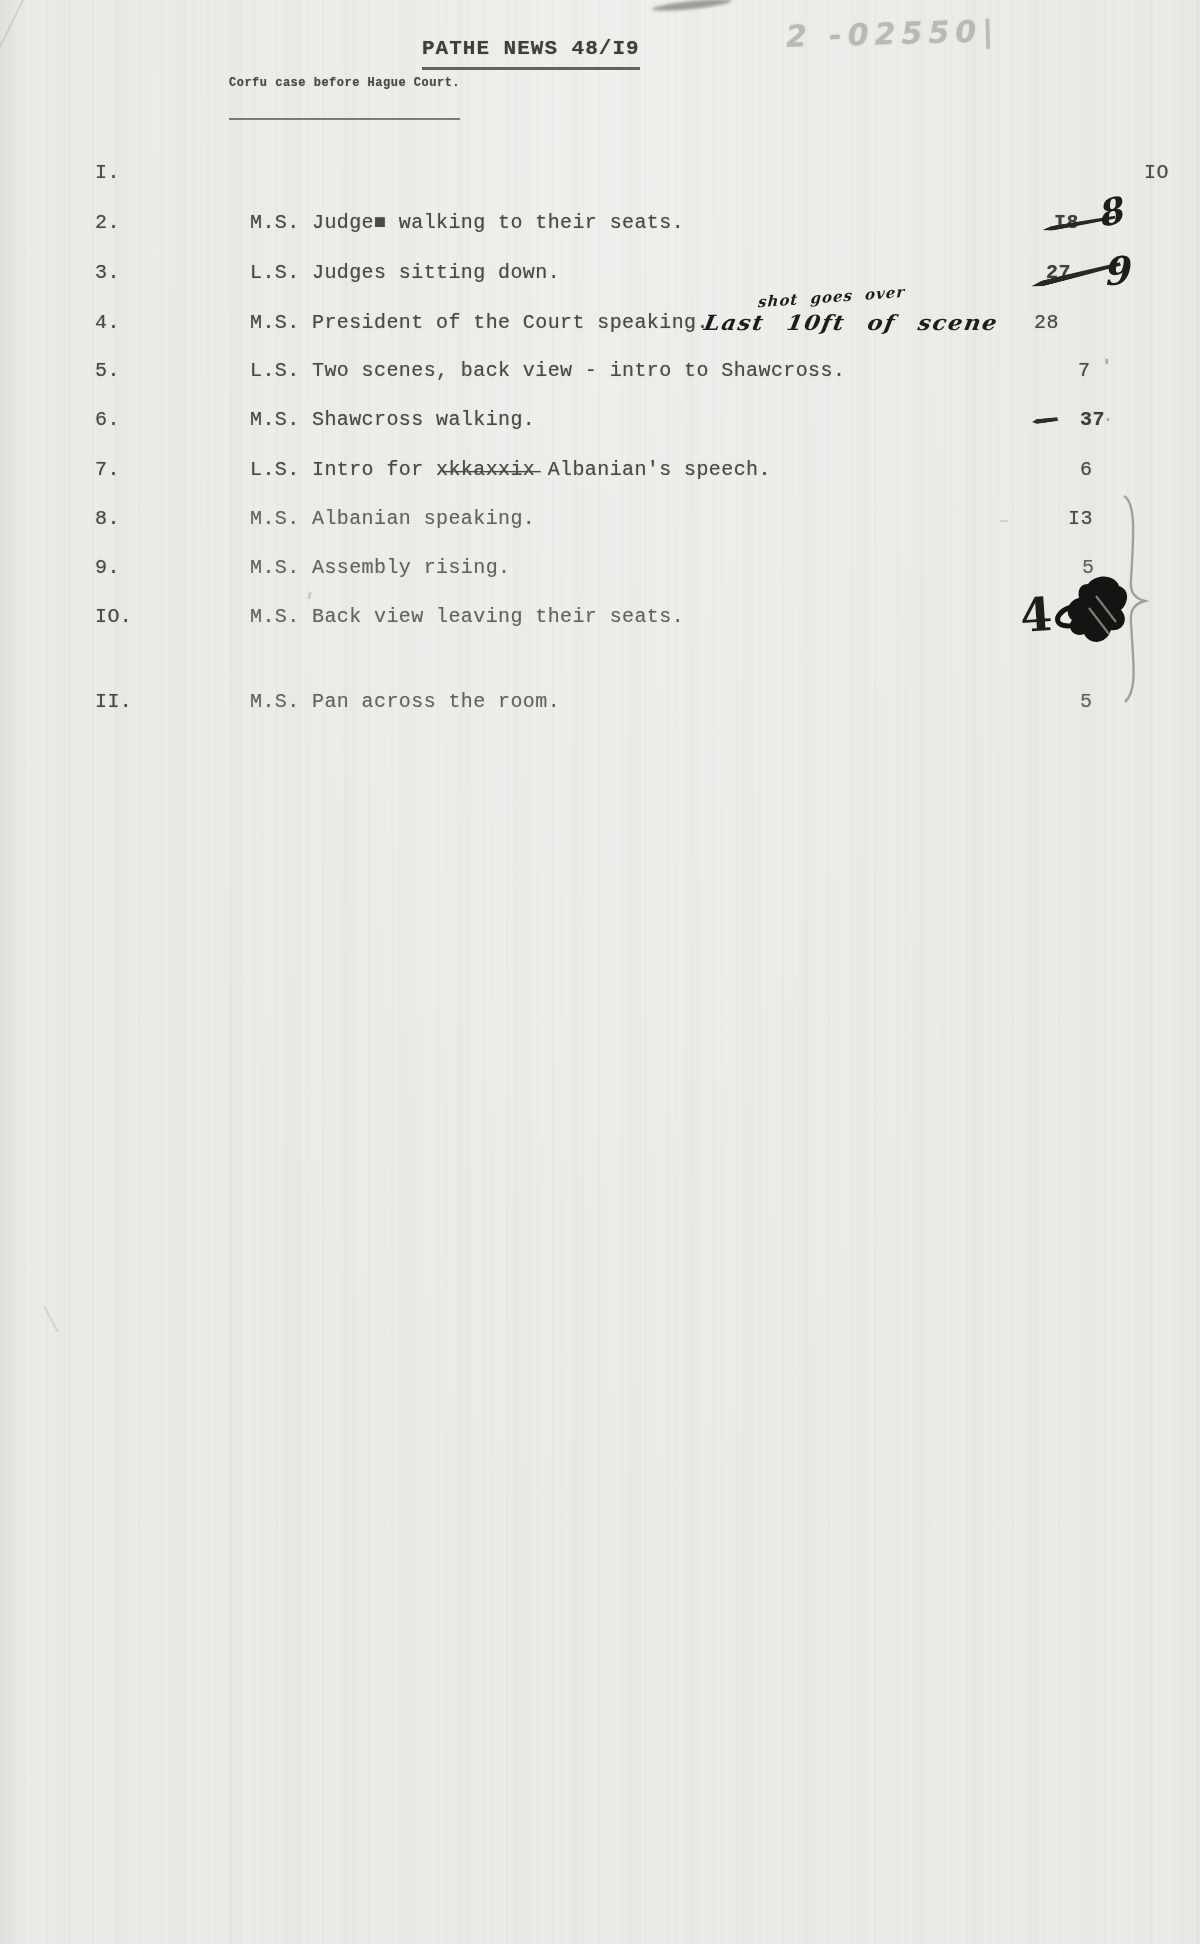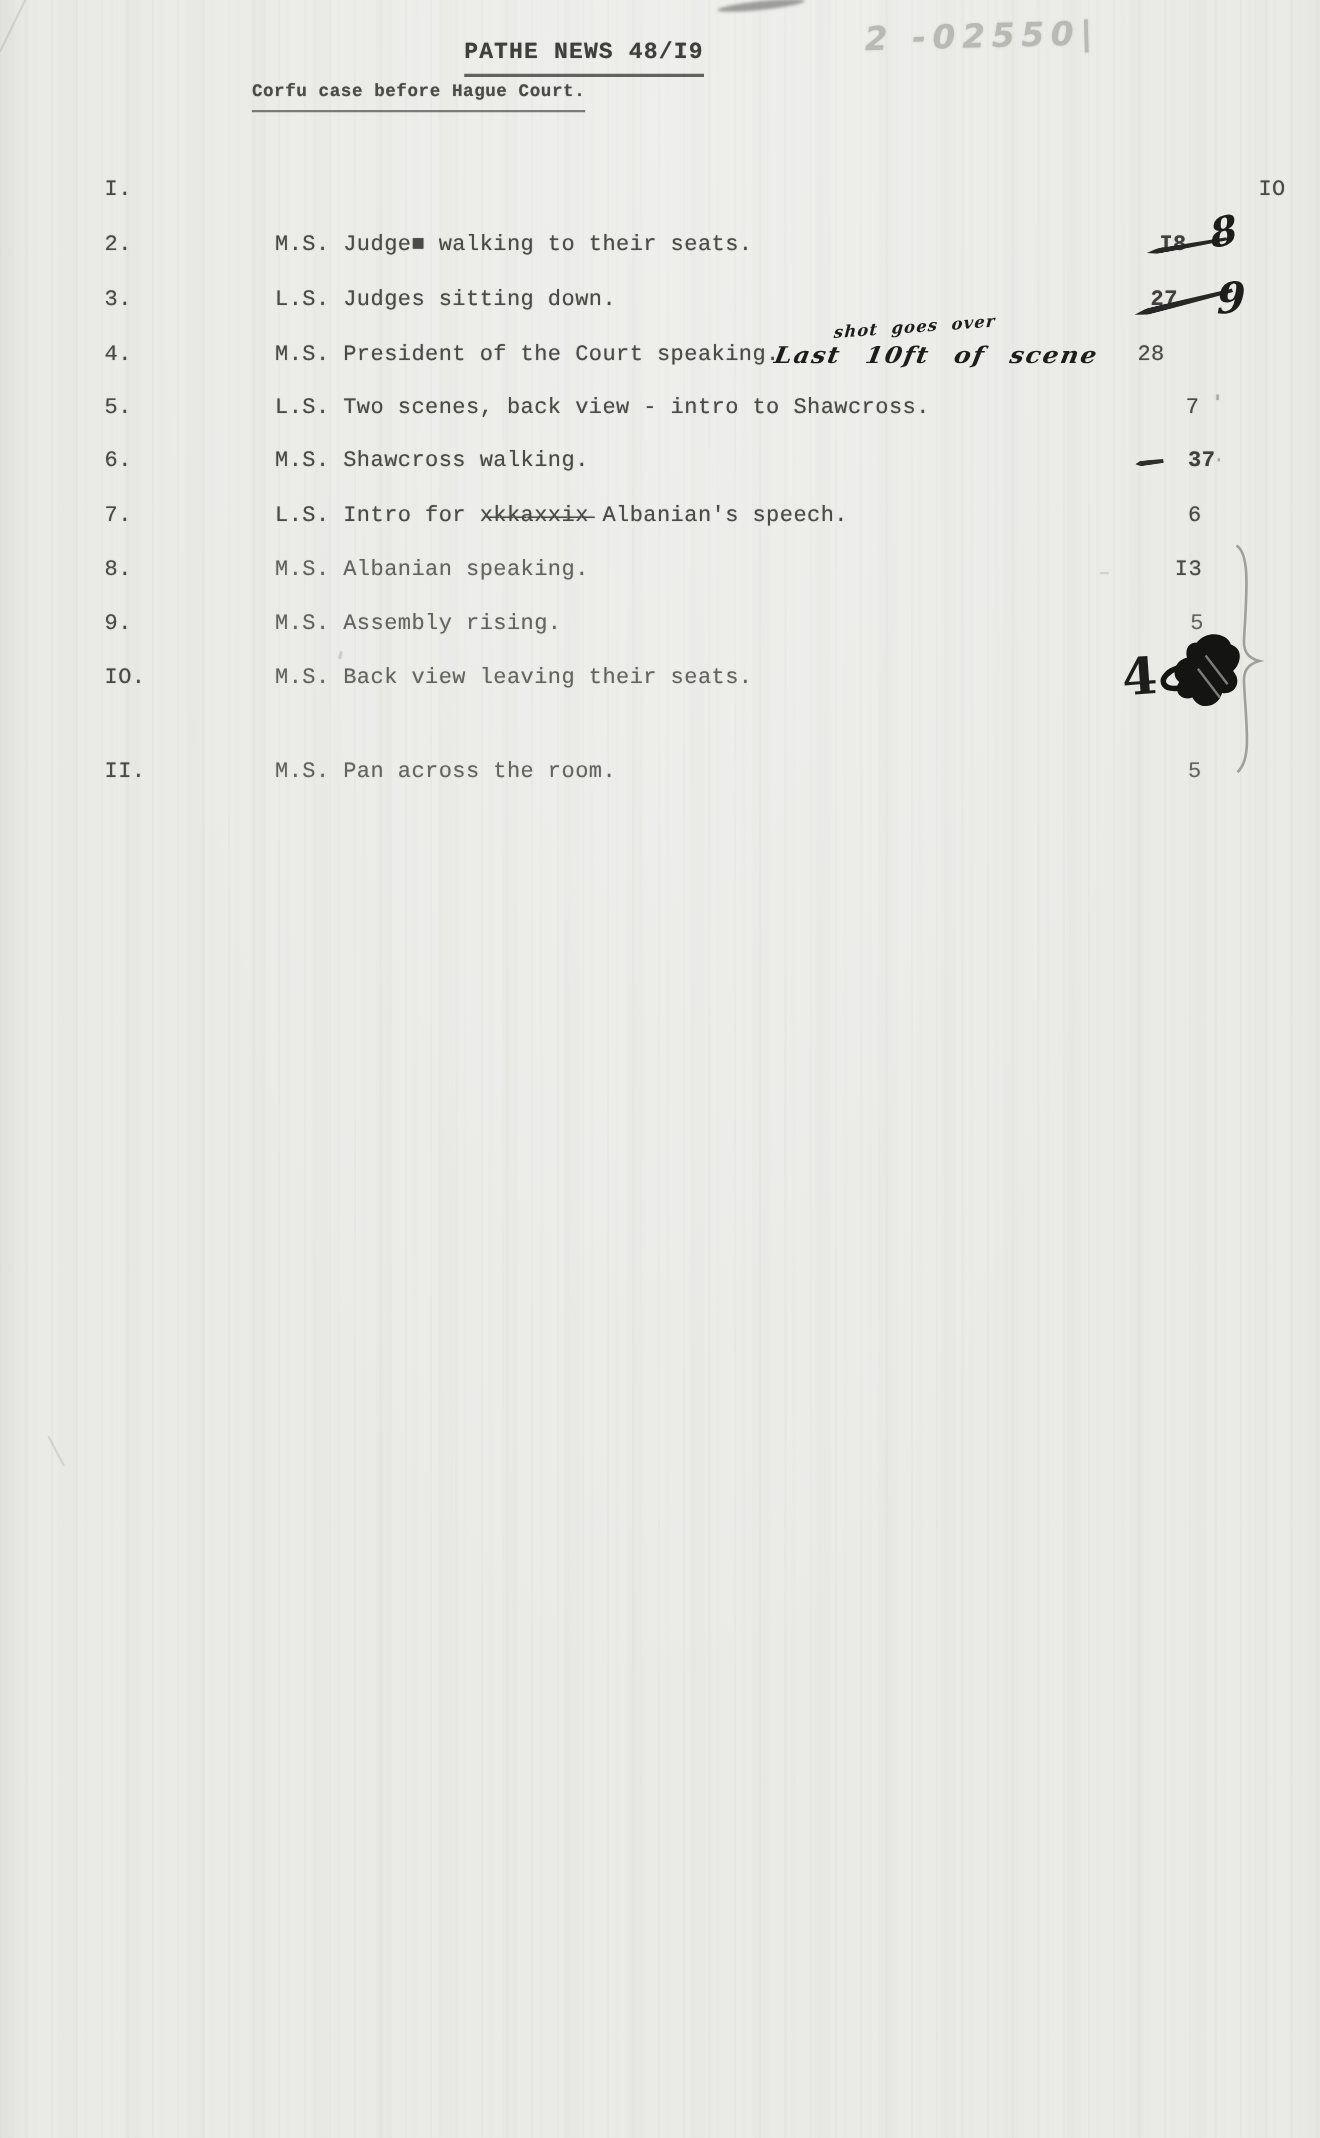--- a/index.html
+++ b/index.html
@@ -33,24 +33,24 @@
   .header-title{
     left:390px;top:34px;
     font-weight:700;font-size:21px;letter-spacing:1px;
     color:#3e3e3b;
     border-bottom:3px solid rgba(62,62,59,.8);
     padding-bottom:3px;
     margin-left:32px;
   }
   .header-sub{
     left:229px;top:68px;
-    font-weight:700;font-size:16px;letter-spacing:.5px;
+    font-weight:700;font-size:12px;letter-spacing:.5px;
     color:#4a4a47;
     border-bottom:2px solid rgba(74,74,71,.7);
-    padding-bottom:2px;
+    padding-bottom:20px;
     text-align:center;
   }
   .hand{
     position:absolute;
     font-family:"DejaVu Serif", serif;
     font-style:italic;font-weight:700;
     color:#1d1d1b;
     white-space:pre;
   }
   .pencil{color:#a9a9a4;text-shadow:0 0 2px rgba(169,169,164,.6);}

